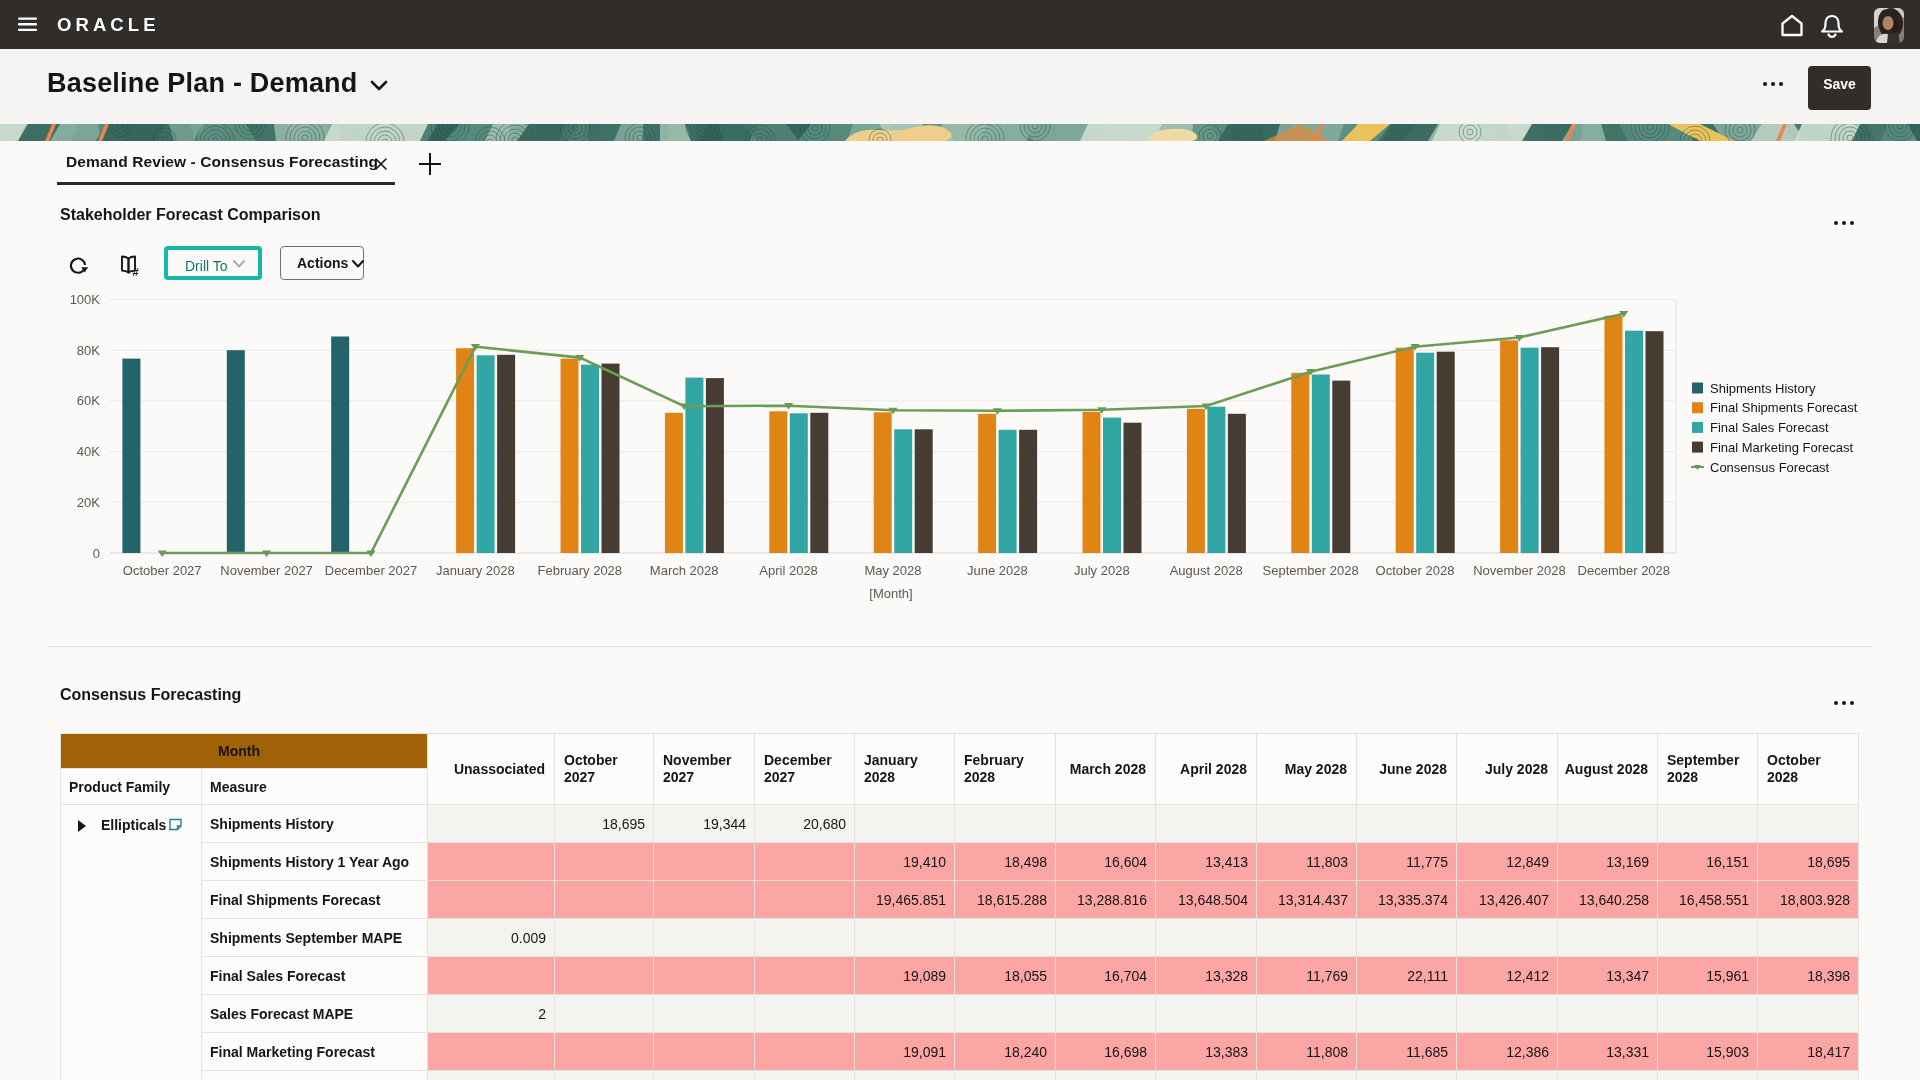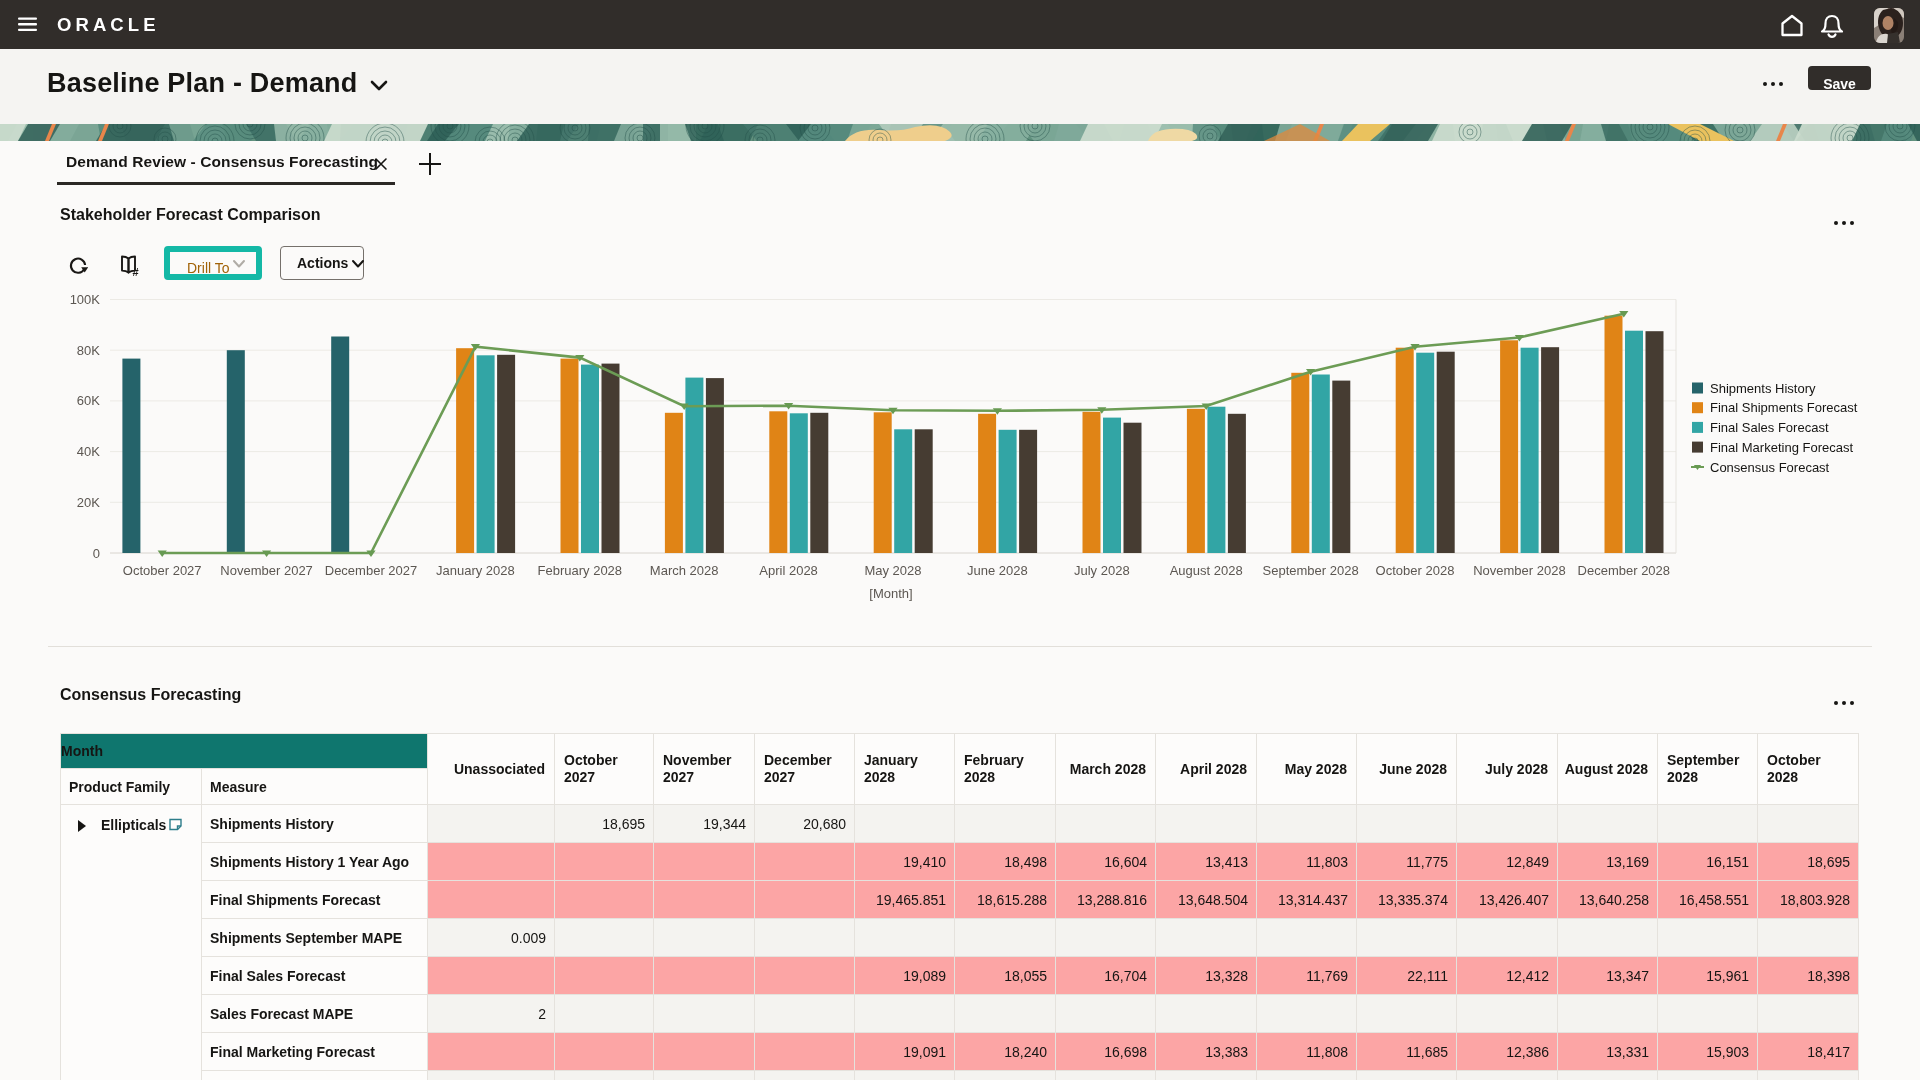--- a/index.html
+++ b/index.html
@@ -1,35 +1,35 @@
 <!DOCTYPE html>
 <html><head><meta charset="utf-8">
 <style>
 * { margin:0; padding:0; box-sizing:border-box; }
 body { width:1920px; height:1080px; overflow:hidden; position:relative;
        font-family:'Liberation Sans',sans-serif; background:#FBFAF9; color:#161513; }
 .topbar { position:absolute; left:0; top:0; width:1920px; height:49px; background:#312D2A; }
 .hdr { position:absolute; left:0; top:49px; width:1920px; height:75px; background:#F5F4F2; }
 .title { position:absolute; left:47px; top:68px; font-size:27px; font-weight:bold; letter-spacing:0.2px; }
-.savebtn { position:absolute; left:1808px; top:66px; width:63px; height:24px; background:#312D2A; color:#fff;
+.savebtn { position:absolute; left:1808px; top:66px; width:63px; height:44px; background:#312D2A; color:#fff;
            font-size:14px; font-weight:bold; border-radius:4px; text-align:center; line-height:36px; }
 .tabtxt { position:absolute; left:66px; top:153px; font-size:15.5px; font-weight:bold; letter-spacing:0.1px; }
 .tabline { position:absolute; left:57px; top:182px; width:338px; height:3px; background:#2B2825; }
 .sect1 { position:absolute; left:60px; top:206px; font-size:16px; font-weight:bold; }
 .sect2 { position:absolute; left:60px; top:686px; font-size:16px; font-weight:bold; }
 .btn { position:absolute; height:34px; border-radius:4px; font-size:14px; background:transparent; }
-.drillto { left:164px; top:246px; width:98px; border:6px solid #14b8a6; color:#a16207; }
+.drillto { left:164px; top:246px; width:98px; border:4px solid #14b8a6; color:#0f766e; }
 .drillto span { position:absolute; left:17px; top:8px; }
 .actions { left:280px; top:246px; width:84px; border:1px solid #75706B; color:#161513; font-weight:bold; }
 .actions span { position:absolute; left:16px; top:8px; }
 .divider { position:absolute; left:48px; top:646px; width:1824px; height:1px; background:#E2DFDA; }
 .grid { position:absolute; left:60px; top:733px; border-collapse:collapse; table-layout:fixed;
         font-size:14px; color:#161513; background:#FDFCFB; }
 .grid th, .grid td { border:1px solid #E5E2DD; overflow:hidden; white-space:nowrap; }
-.grid tr.h1 th.month { height:35px; text-align:left; padding-right:10px; font-size:14px; vertical-align:middle; background:#0f766e; }
+.grid tr.h1 th.month { height:35px; text-align:center; padding-right:10px; font-size:14px; vertical-align:middle; background:#a16207; }
 .grid th.dh { vertical-align:middle; font-size:14px; background:#FDFCFB; white-space:normal; line-height:17px; }
 .ha-l { text-align:left; padding-left:9px; padding-right:4px; }
 .ha-r { text-align:right; padding-right:9px; padding-left:4px; }
 .grid tr.h2 th { height:36px; text-align:left; padding-left:8px; vertical-align:middle; background:#FDFCFB; }
 .grid td { height:38px; vertical-align:middle; }
 .grid td.mc { font-weight:bold; padding-left:8px; background:#FDFCFB; }
 .grid td.dc { text-align:right; padding-right:8px; }
 .grid td.cg { background:#F4F3F0; }
 .grid td.cw { background:#fca5a5; }
 .grid td.pfc { background:#FDFCFB; vertical-align:top; }

